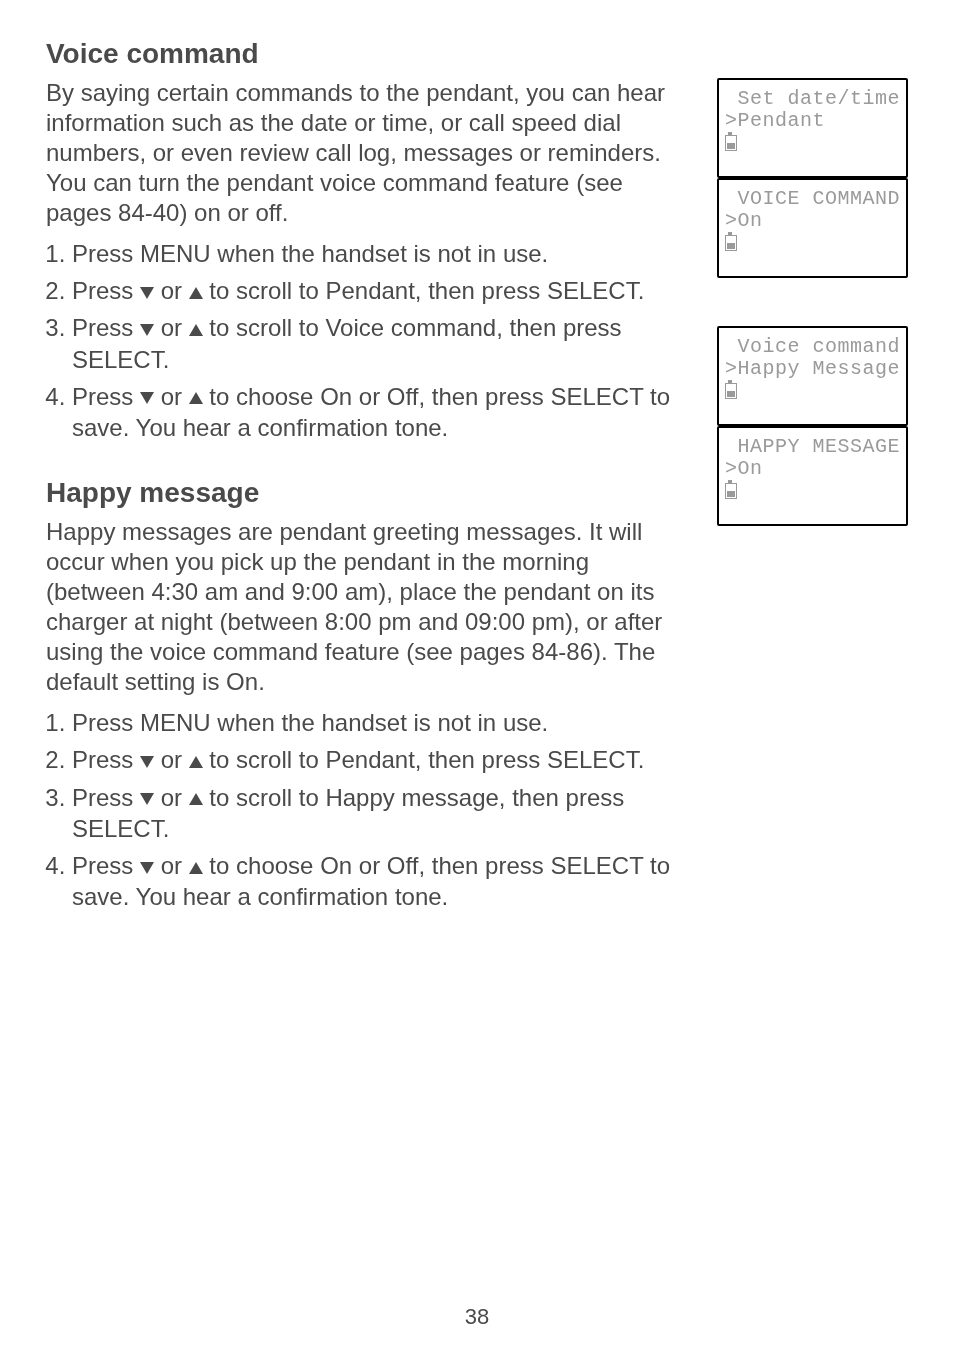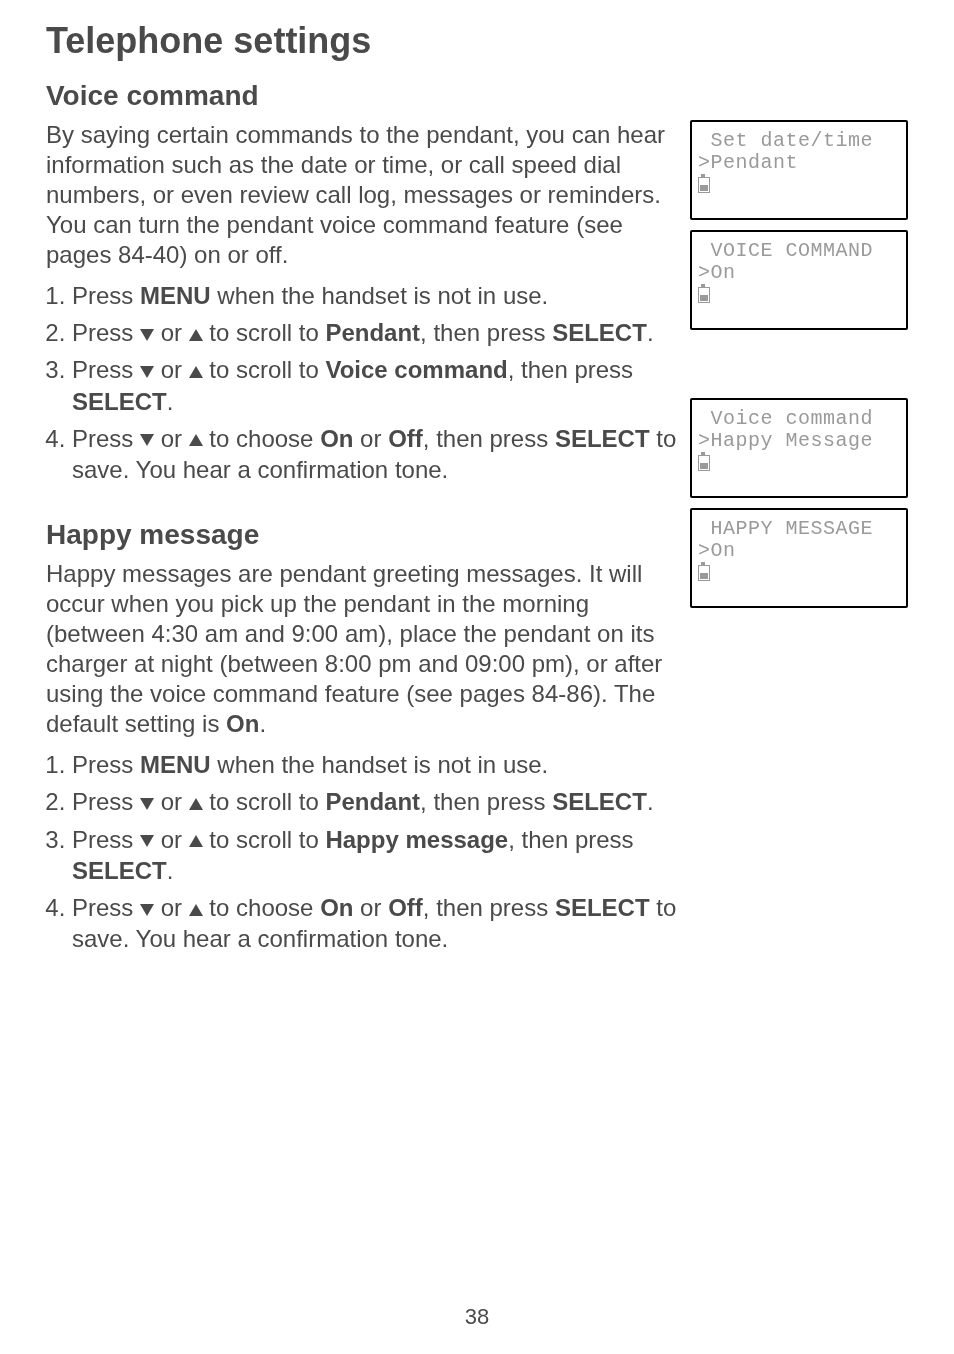--- a/index.html
+++ b/index.html
@@ -34,37 +34,37 @@
     align-items: flex-start;
   }
   .maincol {
     flex: 1 1 auto;
     padding-right: 12px;
   }
   .sidecol {
     flex: 0 0 218px;
     display: flex;
     flex-direction: column;
-    gap: 10px;
+    align-items: flex-end;
   }
   p.intro {
     font-size: 24px;
     line-height: 1.25;
     margin: 0 0 10px 0;
   }
   ol.steps {
     margin: 0;
     padding-left: 26px;
     font-size: 24px;
     line-height: 1.3;
   }
   ol.steps > li {
     margin-bottom: 6px;
   }
-  .b { font-weight: bold; }
+  .b { font-weight: normal; }
   .arrow {
     display: inline-block;
     width: 0; height: 0;
     vertical-align: middle;
   }
   .down {
     border-left: 7px solid transparent;
     border-right: 7px solid transparent;
     border-top: 12px solid #4a4a4a;
   }
@@ -114,21 +114,20 @@
     font-size: 22px;
     color: #4a4a4a;
   }
   .spacer-lcd { height: 48px; }
 </style>
 </head>
 <body>
 
 <div class="page">
 
-  <h1 class="title">Telephone settings</h1>
 
   <h2 class="section">Voice command</h2>
 
   <div class="body-row">
     <div class="maincol">
       <p class="intro">By saying certain commands to the pendant, you can hear information such as the date or time, or call speed dial numbers, or even review call log, messages or reminders. You can turn the pendant voice command feature (see pages 84-40) on or off.</p>
 
       <ol class="steps">
         <li>
           <span>Press </span><span class="b">MENU</span><span> when the handset is not in use.</span>

